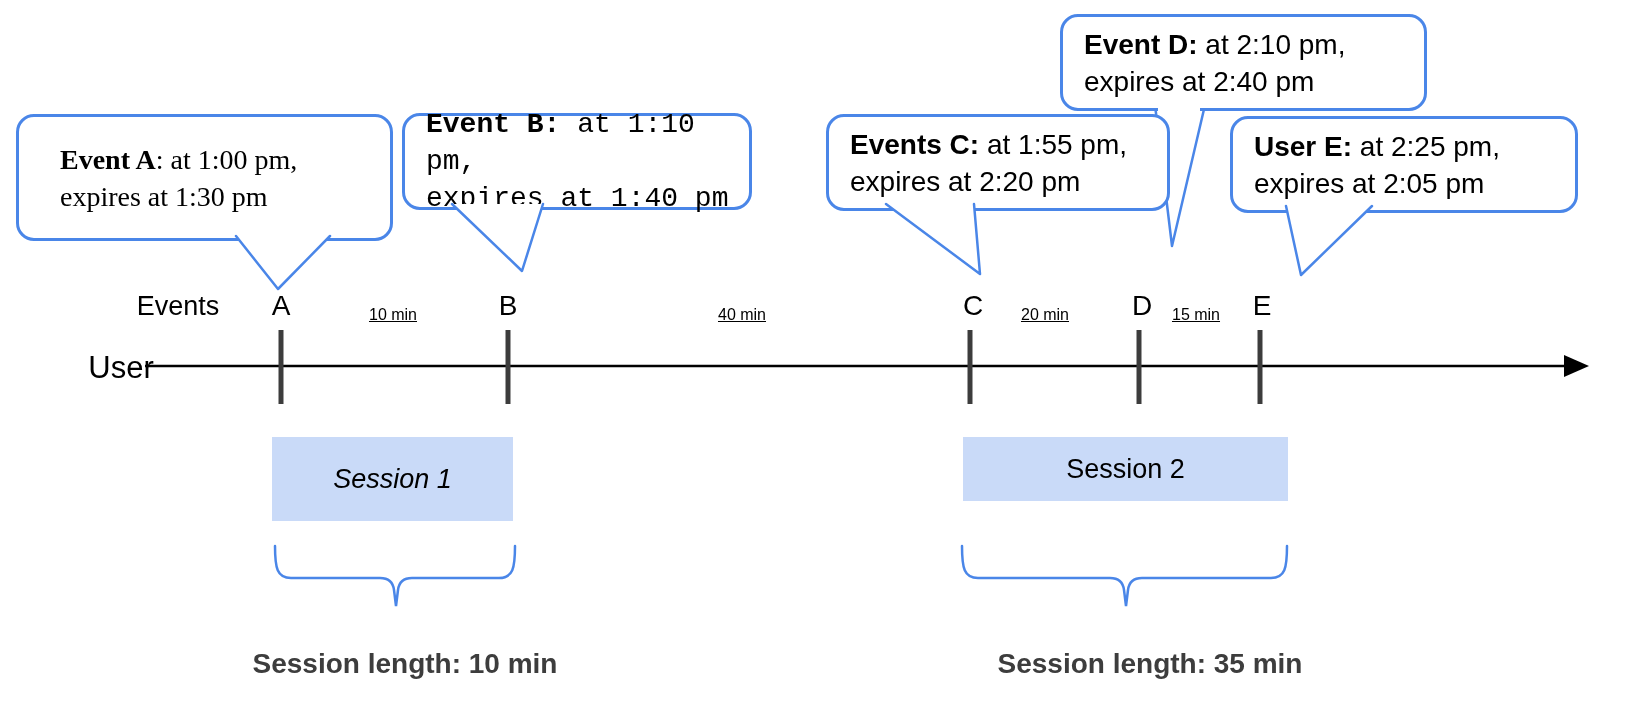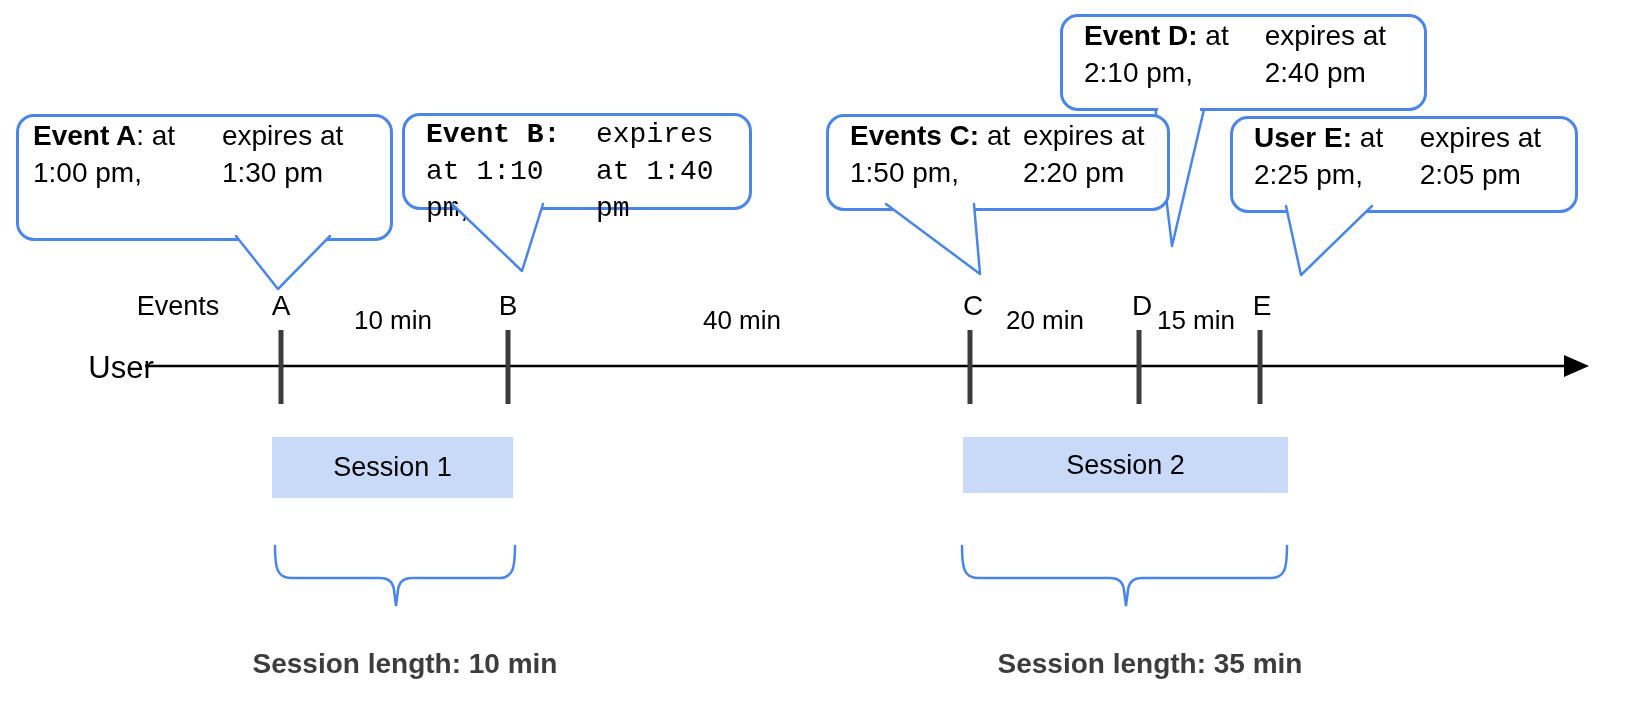--- a/index.html
+++ b/index.html
@@ -16,29 +16,29 @@
     overflow:hidden;font-family:"Liberation Sans",sans-serif;color:var(--ink);
   }
   svg.layer{position:absolute;left:0;top:0;width:1634px;height:702px;pointer-events:none;}
   #svg-base{z-index:1;}
   #content{position:absolute;left:0;top:0;width:100%;height:100%;z-index:2;}
   #svg-top{z-index:3;}
 
   .bubble{
     position:absolute;background:var(--bg);
     border:3px solid var(--accent);border-radius:18px;
-    display:flex;flex-direction:row;justify-content:center;
+    display:flex;flex-direction:column;justify-content:center;
     font-size:28px;line-height:37px;box-sizing:border-box;
   }
   .bubble .b{font-weight:bold;}
   .lbl{position:absolute;transform:translateX(-50%);white-space:nowrap;line-height:1;}
   .lbl-user{font-size:31px;}
   .lbl-events{font-size:27px;}
   .lbl-letter{font-size:28px;}
-  .lbl-interval{font-size:26px;}
+  .lbl-interval{font-size:16px;text-decoration:underline;}
   .session-box{
     position:absolute;background:var(--session-fill);
     display:flex;align-items:center;justify-content:center;
     font-size:27px;
   }
   .lbl-length{font-size:28px;color:var(--muted);font-weight:bold;}
 
   .tl-line{stroke:var(--ink);stroke-width:2.5;}
   .tl-arrow{fill:var(--ink);}
   .tick{stroke:var(--tick);stroke-width:5;}
@@ -63,32 +63,32 @@
     <line class="tick" x1="1260" y1="330" x2="1260" y2="404"></line>
 
     <path class="tail" d="M 1155 105 L 1172 246 L 1205 105"></path>
 
     <path class="brace" d="M 275 546 C 275 568 277 578 291 578 L 380 578 C 389 578 393 582 394 590 L 396 606 L 398 590 C 399 582 403 578 412 578 L 499 578 C 513 578 515 568 515 546"></path>
     <path class="brace" d="M 962 546 C 962 568 964 578 978 578 L 1110 578 C 1119 578 1123 582 1124 590 L 1126 606 L 1128 590 C 1129 582 1133 578 1142 578 L 1271 578 C 1285 578 1287 568 1287 546"></path>
   </svg>
 
   <div id="content">
 
-    <div class="bubble" style="left:16px;top:114px;width:377px;height:127px;padding-left:14px;">
+    <div class="bubble" style="left:16px;top:114px;width:377px;height:127px;padding-left:41px;font-family:Liberation Serif, serif;">
       <div><span class="b">Event A</span><span>: at 1:00 pm,</span></div>
       <div>expires at 1:30 pm</div>
     </div>
 
     <div class="bubble" style="left:402px;top:113px;width:350px;height:97px;padding-left:21px;font-family:Liberation Mono, monospace;">
       <div><span class="b">Event B:</span><span> at 1:10 pm,</span></div>
       <div>expires at 1:40 pm</div>
     </div>
 
     <div class="bubble" style="left:826px;top:114px;width:344px;height:97px;padding-left:21px;">
-      <div><span class="b">Events C:</span><span> at 1:50 pm,</span></div>
+      <div><span class="b">Events C:</span><span> at 1:55 pm,</span></div>
       <div>expires at 2:20 pm</div>
     </div>
 
     <div class="bubble" style="left:1060px;top:14px;width:367px;height:97px;padding-left:21px;">
       <div><span class="b">Event D:</span><span> at 2:10 pm,</span></div>
       <div>expires at 2:40 pm</div>
     </div>
 
     <div class="bubble" style="left:1230px;top:116px;width:348px;height:97px;padding-left:21px;">
       <div><span class="b">User E:</span><span> at 2:25 pm,</span></div>
@@ -102,22 +102,22 @@
     <div class="lbl lbl-letter" style="left:508px;top:292px;">B</div>
     <div class="lbl lbl-letter" style="left:973px;top:292px;">C</div>
     <div class="lbl lbl-letter" style="left:1142px;top:292px;">D</div>
     <div class="lbl lbl-letter" style="left:1262px;top:292px;">E</div>
 
     <div class="lbl lbl-interval" style="left:393px;top:307px;">10 min</div>
     <div class="lbl lbl-interval" style="left:742px;top:307px;">40 min</div>
     <div class="lbl lbl-interval" style="left:1045px;top:307px;">20 min</div>
     <div class="lbl lbl-interval" style="left:1196px;top:307px;">15 min</div>
 
-    <div class="session-box" style="left:272px;top:437px;width:241px;height:61px;">Session 1</div>
-    <div class="session-box" style="left:963px;top:437px;width:325px;height:56px;">Session 2</div>
+    <div class="session-box" style="left:272px;top:437px;width:241px;height:84px;font-style:italic;">Session 1</div>
+    <div class="session-box" style="left:963px;top:437px;width:325px;height:64px;">Session 2</div>
 
     <div class="lbl lbl-length" style="left:405px;top:650px;">Session length: 10 min</div>
     <div class="lbl lbl-length" style="left:1150px;top:650px;">Session length: 35 min</div>
   </div>
 
   <svg id="svg-top" class="layer" viewBox="0 0 1634 702">
     <rect class="patch" x="1158" y="103" width="42" height="9"></rect>
     <path class="tail" d="M 236 236 L 278 289 L 330 236"></path>
     <path class="tail" d="M 452 204 L 522 271 L 543 204"></path>
     <path class="tail" d="M 886 204 L 980 274 L 974 204"></path>

